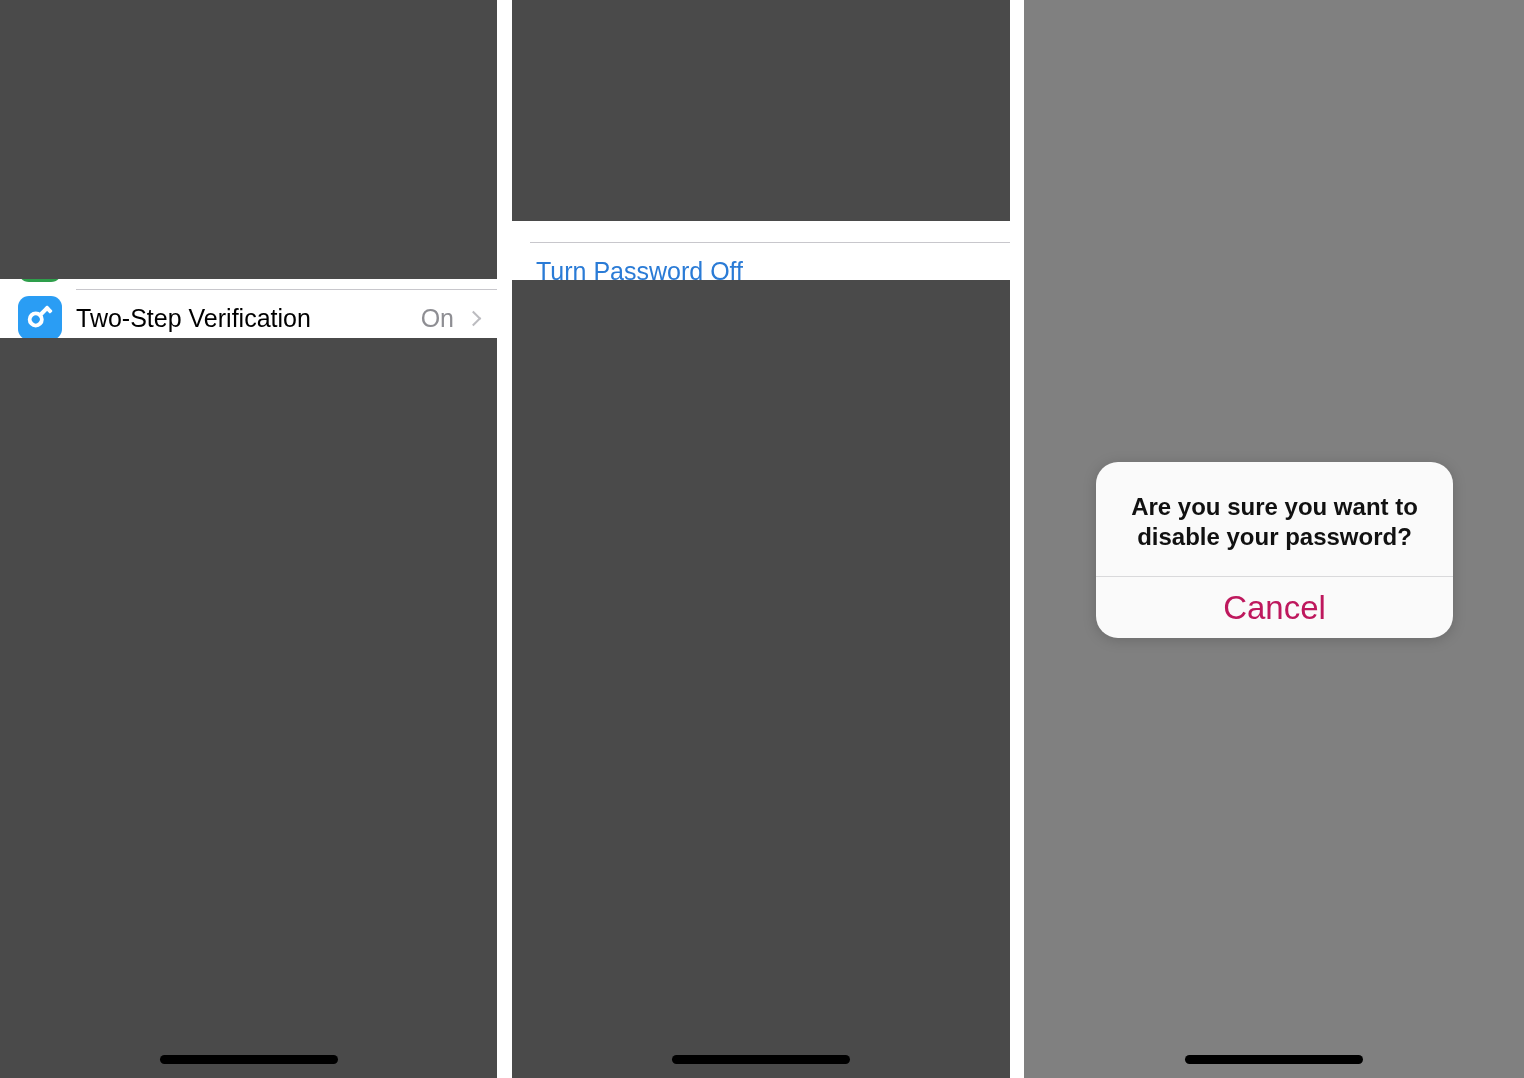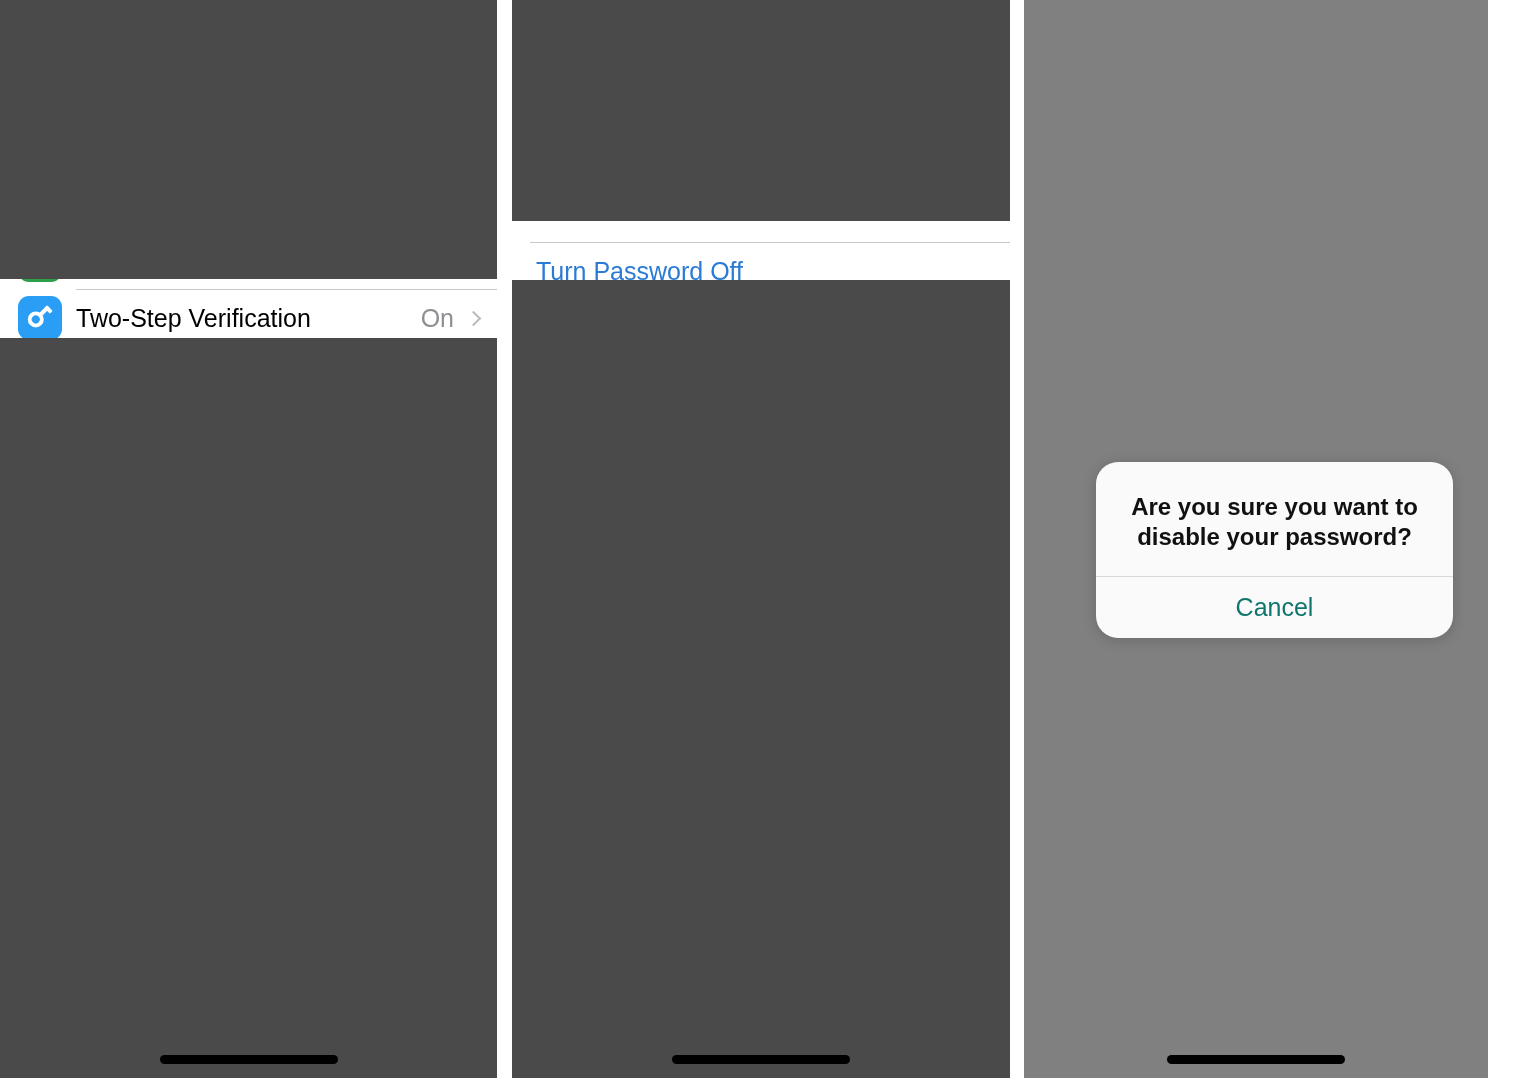--- a/index.html
+++ b/index.html
@@ -19,21 +19,21 @@
   
   .phone {
     position: relative;
     width: 497px;
     height: 1078px;
     overflow: hidden;
     background: #ffffff;
     flex: none;
   }
   .phone.p2 { width: 498px; }
-  .phone.p3 { width: 464px; padding-left: 8px; }
+  .phone.p3 { width: 500px; padding-left: 8px; }
   .gap { width: 15px; flex: none; background: #ffffff; height: 1078px; }
   .gap2 { width: 14px; flex: none; background: #ffffff; height: 1078px; }
 
   
   .screen {
     position: absolute; inset: 0;
     background: #efeff4;
   }
 
   
@@ -214,22 +214,22 @@
     color: #111;
   }
   .alert-actions {
     display: flex;
     border-top: 1px solid #d9d9db;
     height: 62px;
   }
   .alert-btn {
     flex: 1;
     display: flex; align-items: center; justify-content: center;
-    font-size: 25px;
-    color: #0f766e;
+    font-size: 33px;
+    color: #be185d;
   }
   .alert-btn + .alert-btn { border-left: 1px solid #d9d9db; }
 
   
   .glyph-block {
     width: 27px; height: 27px;
     border: 3.2px solid #f2e4e2;
     border-radius: 50%;
     position: relative;
   }

